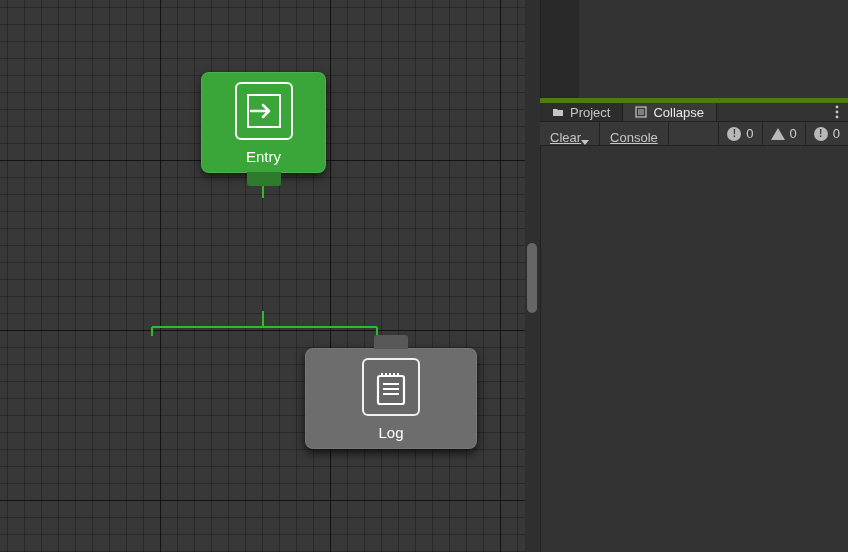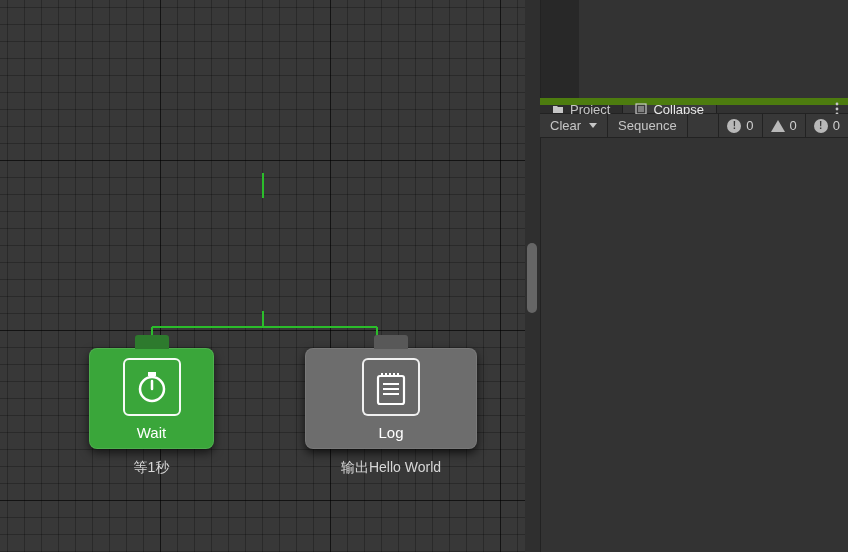--- a/index.html
+++ b/index.html
@@ -113,25 +113,25 @@
     background: #282828;
     border-left: 1px solid #222;
   }
   .top-empty .inner {
     margin-left: 38px;
     height: 100%;
     background: #333;
   }
 
   .tab-bar {
-    height: 16px;
+    height: 24px;
     background: #323232;
     display: flex;
     align-items: stretch;
-    border-top: 7px solid #4d7c0f;
+    border-top: 5px solid #4d7c0f;
     border-bottom: 1px solid #222;
     font-size: 13px;
   }
   .tab {
     display: flex; align-items: center; gap: 6px;
     padding: 0 12px;
     color: #c6c6c6;
     border-right: 1px solid #1f1f1f;
     background: #2d2d2d;
     cursor: pointer;
@@ -145,24 +145,24 @@
   }
 
   .toolbar {
     height: 24px;
     display: flex; align-items: stretch;
     background: #383838;
     border-bottom: 1px solid #222;
     font-size: 13px;
   }
   .toolbar .btn {
-    display: flex; align-items: center; gap:8px;
+    display: flex; align-items: flex-end; gap:0;
     padding: 0 10px;
     border-right: 1px solid #222;
-    color: #c6c6c6; cursor:pointer;
+    color: #c6c6c6; cursor:pointer;text-decoration:underline;
   }
   .toolbar .spacer { flex:1; }
   .toolbar .count {
     display:flex; align-items:center; gap:5px;
     padding: 0 8px;
     border-left: 1px solid #222;
     color:#cfcfcf; cursor:pointer;
   }
   .count-bubble {
     width:14px; height:14px; border-radius:50%;
@@ -195,49 +195,45 @@
 
       <path d="M263 311 L263 327" stroke="#2bbd2b" stroke-width="2" fill="none"></path>
 
       <path d="M152 327 L377 327" stroke="#2bbd2b" stroke-width="2" fill="none"></path>
 
       <path d="M152 327 L152 336" stroke="#2bbd2b" stroke-width="2" fill="none"></path>
 
       <path d="M377 327 L377 336" stroke="#2bbd2b" stroke-width="2" fill="none"></path>
     </svg>
 
-
-
-    <div class="node green" style="left:89px; top:348px; width:125px;">
-      <div class="port top"></div>
+    <div class="node green" style="left:201px; top:72px; width:125px;">
       <div class="node-iconbox">
-        <svg width="36" height="36" viewBox="0 0 36 36">
-            <circle cx="18" cy="20" r="12" stroke="#fff" stroke-width="2.5" fill="none"></circle>
-            <rect x="14" y="3" width="8" height="4" fill="#fff"></rect>
-            <line x1="18" y1="7" x2="18" y2="9" stroke="#fff" stroke-width="2.5"></line>
-            <line x1="18" y1="20" x2="18" y2="12" stroke="#fff" stroke-width="2.5" stroke-linecap="round"></line>
-          </svg>
-      </div>
-      <div class="node-label">Wait</div>
-      <div class="sub-label">等1秒</div>
-    </div>
+        <svg width="34" height="34" viewBox="0 0 34 34">
+            <rect x="1" y="1" width="32" height="32" fill="none" stroke="#fff" stroke-width="2"></rect>
+            <path d="M4 17 H22 M16 11 L22 17 L16 23" stroke="#fff" stroke-width="2.5" fill="none" stroke-linecap="round" stroke-linejoin="round"></path>
+          </svg>
+      </div>
+      <div class="node-label">Entry</div>
+      <div class="port bottom"></div>
+    </div>
+
+
 
     <div class="node gray" style="left:305px; top:348px; width:172px;">
       <div class="port top gray"></div>
       <div class="node-iconbox">
         <svg width="34" height="38" viewBox="0 0 34 38">
           <rect x="4" y="8" width="26" height="28" rx="2" stroke="#fff" stroke-width="2.2" fill="none"></rect>
           <path d="M8 5 V9 M12 5 V9 M16 5 V9 M20 5 V9 M24 5 V9" stroke="#fff" stroke-width="2"></path>
           <line x1="9" y1="16" x2="25" y2="16" stroke="#fff" stroke-width="2"></line>
           <line x1="9" y1="21" x2="25" y2="21" stroke="#fff" stroke-width="2"></line>
           <line x1="9" y1="26" x2="25" y2="26" stroke="#fff" stroke-width="2"></line>
         </svg>
       </div>
       <div class="node-label">Log</div>
-      <div class="sub-label">输出Hello World</div>
     </div>
   </div>
 
   <div class="vdivider">
     <div class="thumb"></div>
   </div>
 
   <div class="right-panel">
     <div class="top-empty">
         <div class="inner"></div>
@@ -268,21 +264,21 @@
           </svg>
       </div>
     </div>
 
     <div class="toolbar">
       <div class="btn">
         <span>Clear</span>
         <span class="tri-down"></span>
       </div>
       <div class="btn">
-        <span>Sequence</span>
+        <span>Console</span>
       </div>
       <div class="spacer"></div>
       <div class="count">
         <span class="count-bubble bubble-info">
             <span class="bubble-glyph">!</span>
           </span>
         <span>0</span>
       </div>
       <div class="count">
         <span class="bubble-warn"></span>

